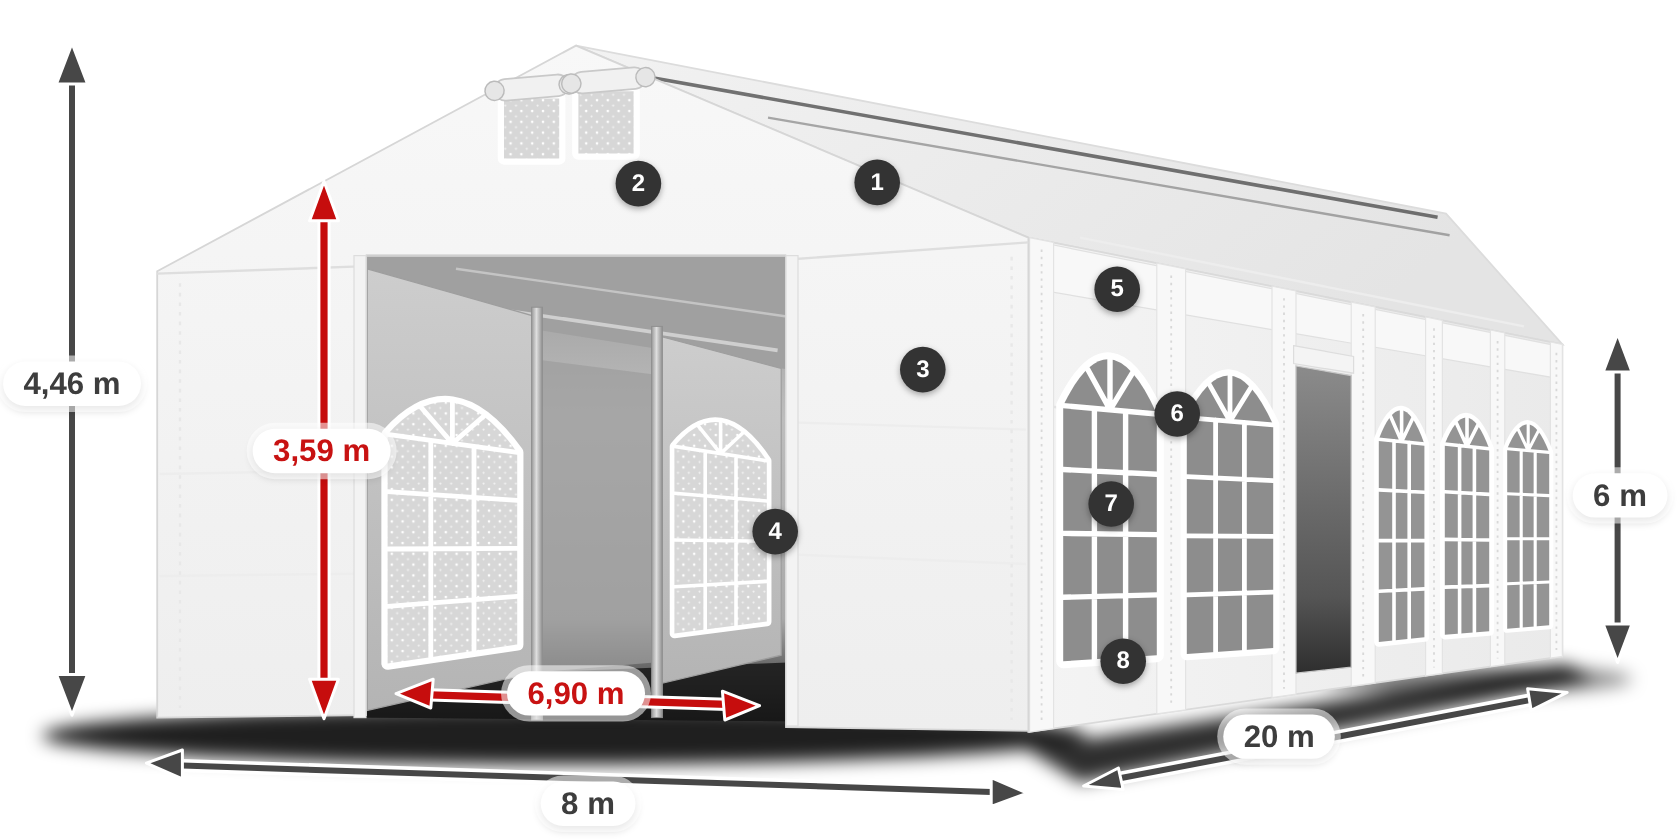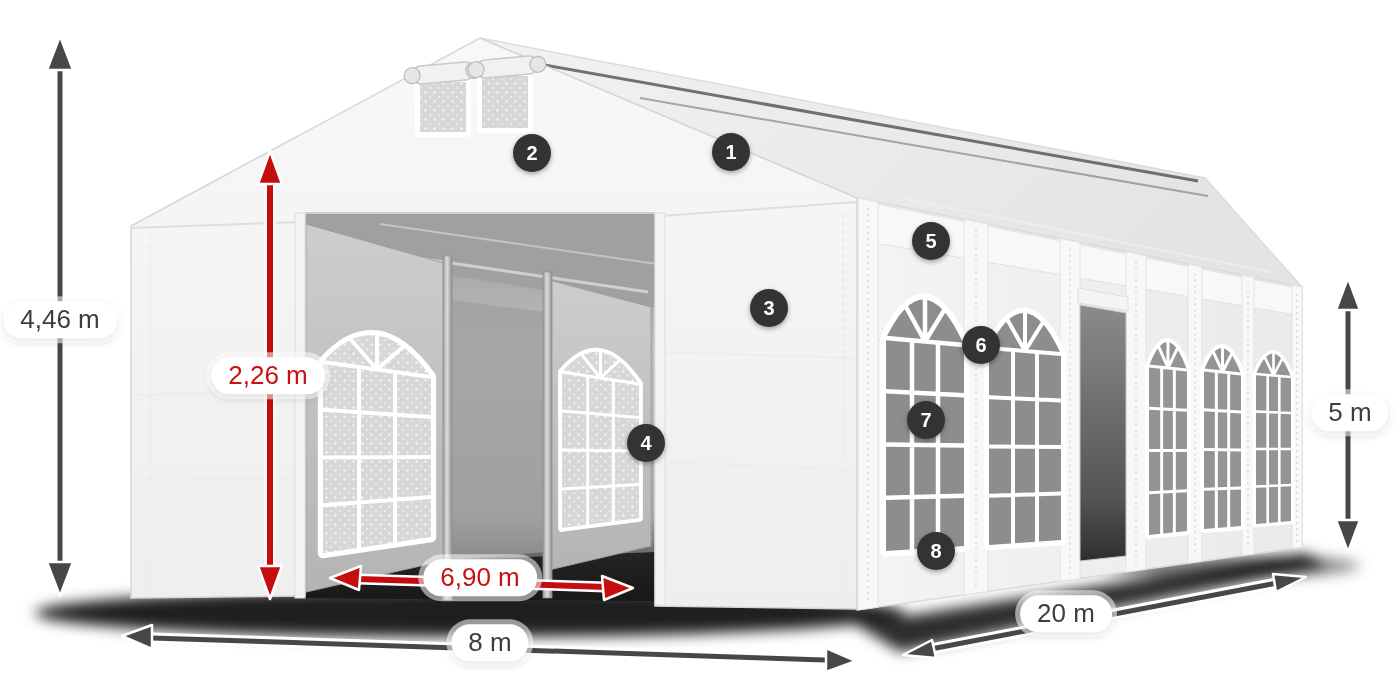--- a/index.html
+++ b/index.html
@@ -1,20 +1,20 @@
 <!DOCTYPE html>
 <html><head>
 <meta charset="utf-8">
 <style>
   html,body{margin:0;padding:0;background:#ffffff;}
   .scene{position:relative;width:1400px;height:700px;background:#ffffff;overflow:hidden;
          font-family:"Liberation Sans","DejaVu Sans",sans-serif;}
   .scene svg{position:absolute;left:0;top:0;}
   .dim-label{position:absolute;transform:translate(-50%,-50%);background:#ffffff;
-    border-radius:26px;padding:5px 17px;font-weight:normal;font-size:26px;line-height:1.05;
+    border-radius:26px;padding:5px 17px;font-weight:bold;font-size:26px;line-height:1.05;
     color:#3d3d3d;white-space:nowrap;
     box-shadow:0 0 0 5px rgba(255,255,255,0.55), 0 3px 8px rgba(0,0,0,0.22);}
   .dim-label.red{color:#c81212;}
   .badge{position:absolute;transform:translate(-50%,-50%);width:38px;height:38px;
     border-radius:50%;background:#333333;color:#ffffff;font-weight:bold;font-size:20px;
     display:flex;align-items:center;justify-content:center;
     box-shadow:0 2px 5px rgba(0,0,0,0.35);}
 </style>
 </head>
 <body>
@@ -247,25 +247,25 @@
     <g>
       <line x1="1348" y1="306" x2="1348" y2="524" stroke="#ffffff" stroke-width="11"></line>
       <line x1="1348" y1="306" x2="1348" y2="524" stroke="#474747" stroke-width="5"></line>
       <polygon points="1348,278 1336,310 1360,310" fill="#474747" stroke="#ffffff" stroke-width="2.5"></polygon>
       <polygon points="1348,552 1336,520 1360,520" fill="#474747" stroke="#ffffff" stroke-width="2.5"></polygon>
     </g>
   </g>
 </svg>
 
 <div class="dim-label" style="left:60px;top:320px;">4,46 m</div>
-<div class="dim-label red" style="left:268px;top:376px;">2,26 m</div>
+<div class="dim-label red" style="left:268px;top:376px;">3,59 m</div>
 <div class="dim-label red" style="left:480px;top:578px;">6,90 m</div>
-<div class="dim-label" style="left:490px;top:643px;text-align:right;">8 m</div>
+<div class="dim-label" style="left:490px;top:670px;text-align:right;">8 m</div>
 <div class="dim-label" style="left:1066px;top:614px;">20 m</div>
-<div class="dim-label" style="left:1350px;top:413px;">5 m</div>
+<div class="dim-label" style="left:1350px;top:413px;">6 m</div>
 
 <div class="badge" style="left:731px;top:152px;">1</div>
 <div class="badge" style="left:532px;top:153px;">2</div>
 <div class="badge" style="left:769px;top:308px;">3</div>
 <div class="badge" style="left:646px;top:443px;">4</div>
 <div class="badge" style="left:931px;top:241px;">5</div>
 <div class="badge" style="left:981px;top:345px;">6</div>
 <div class="badge" style="left:926px;top:420px;">7</div>
 <div class="badge" style="left:936px;top:551px;">8</div>
 

